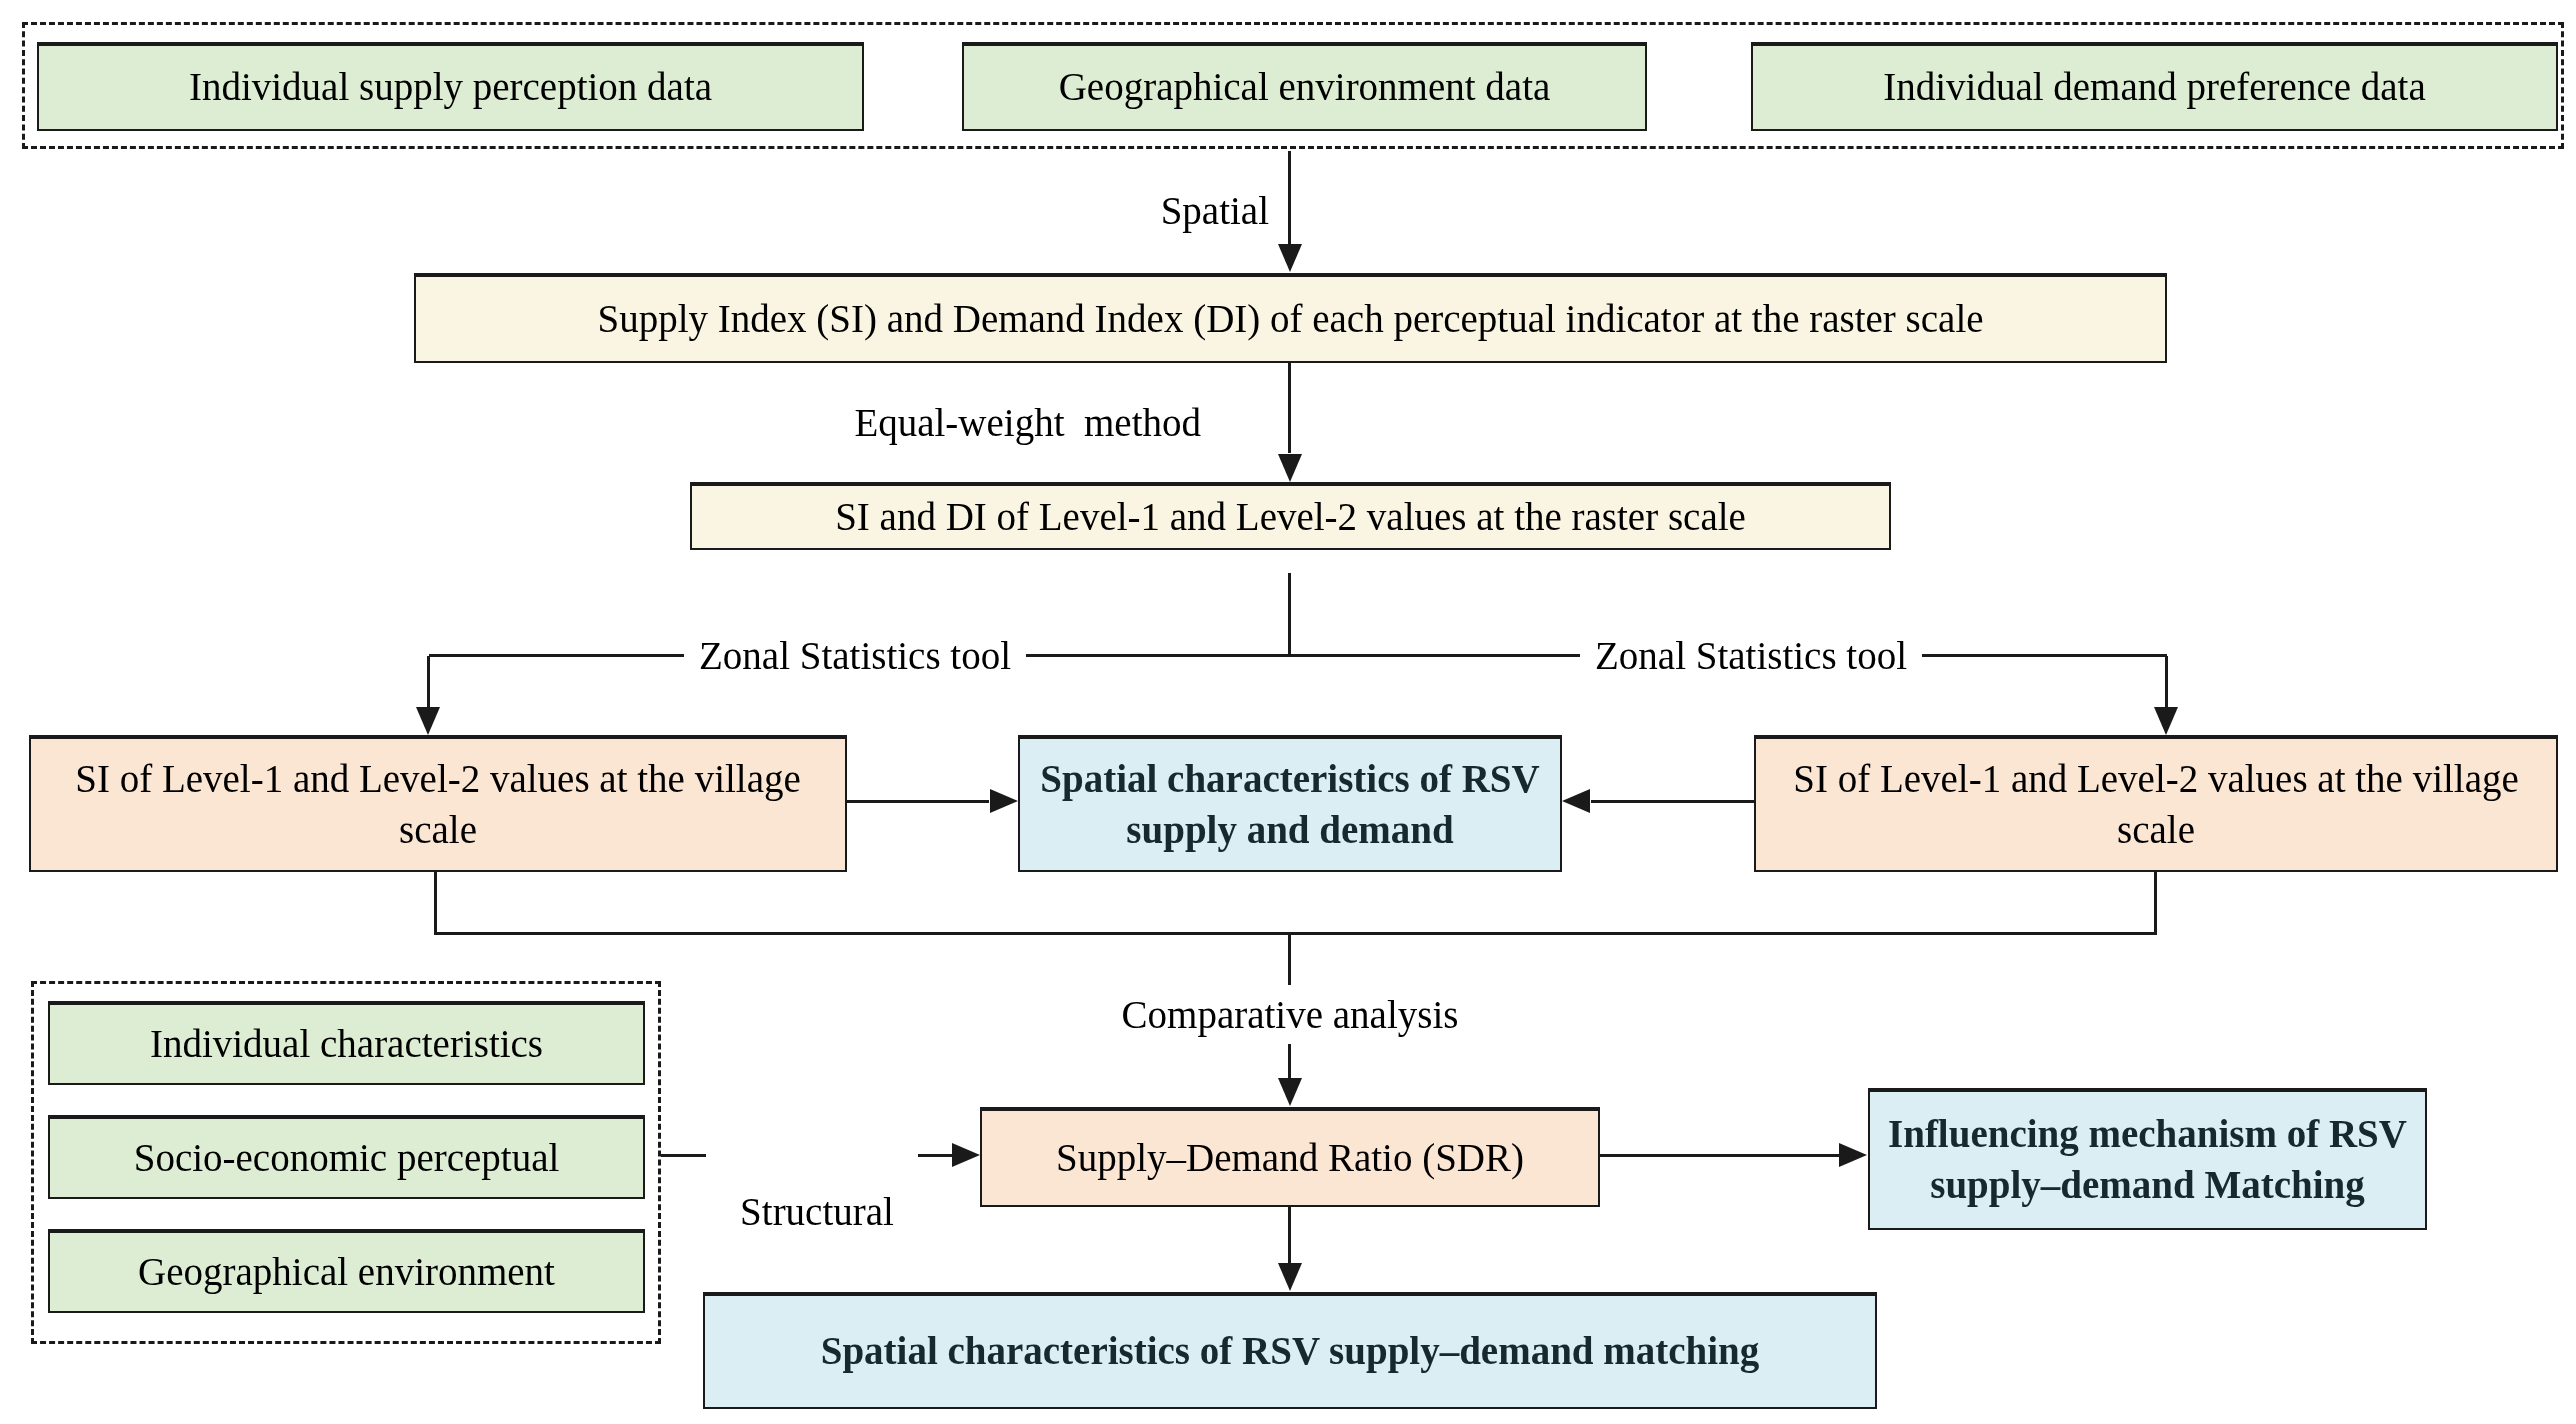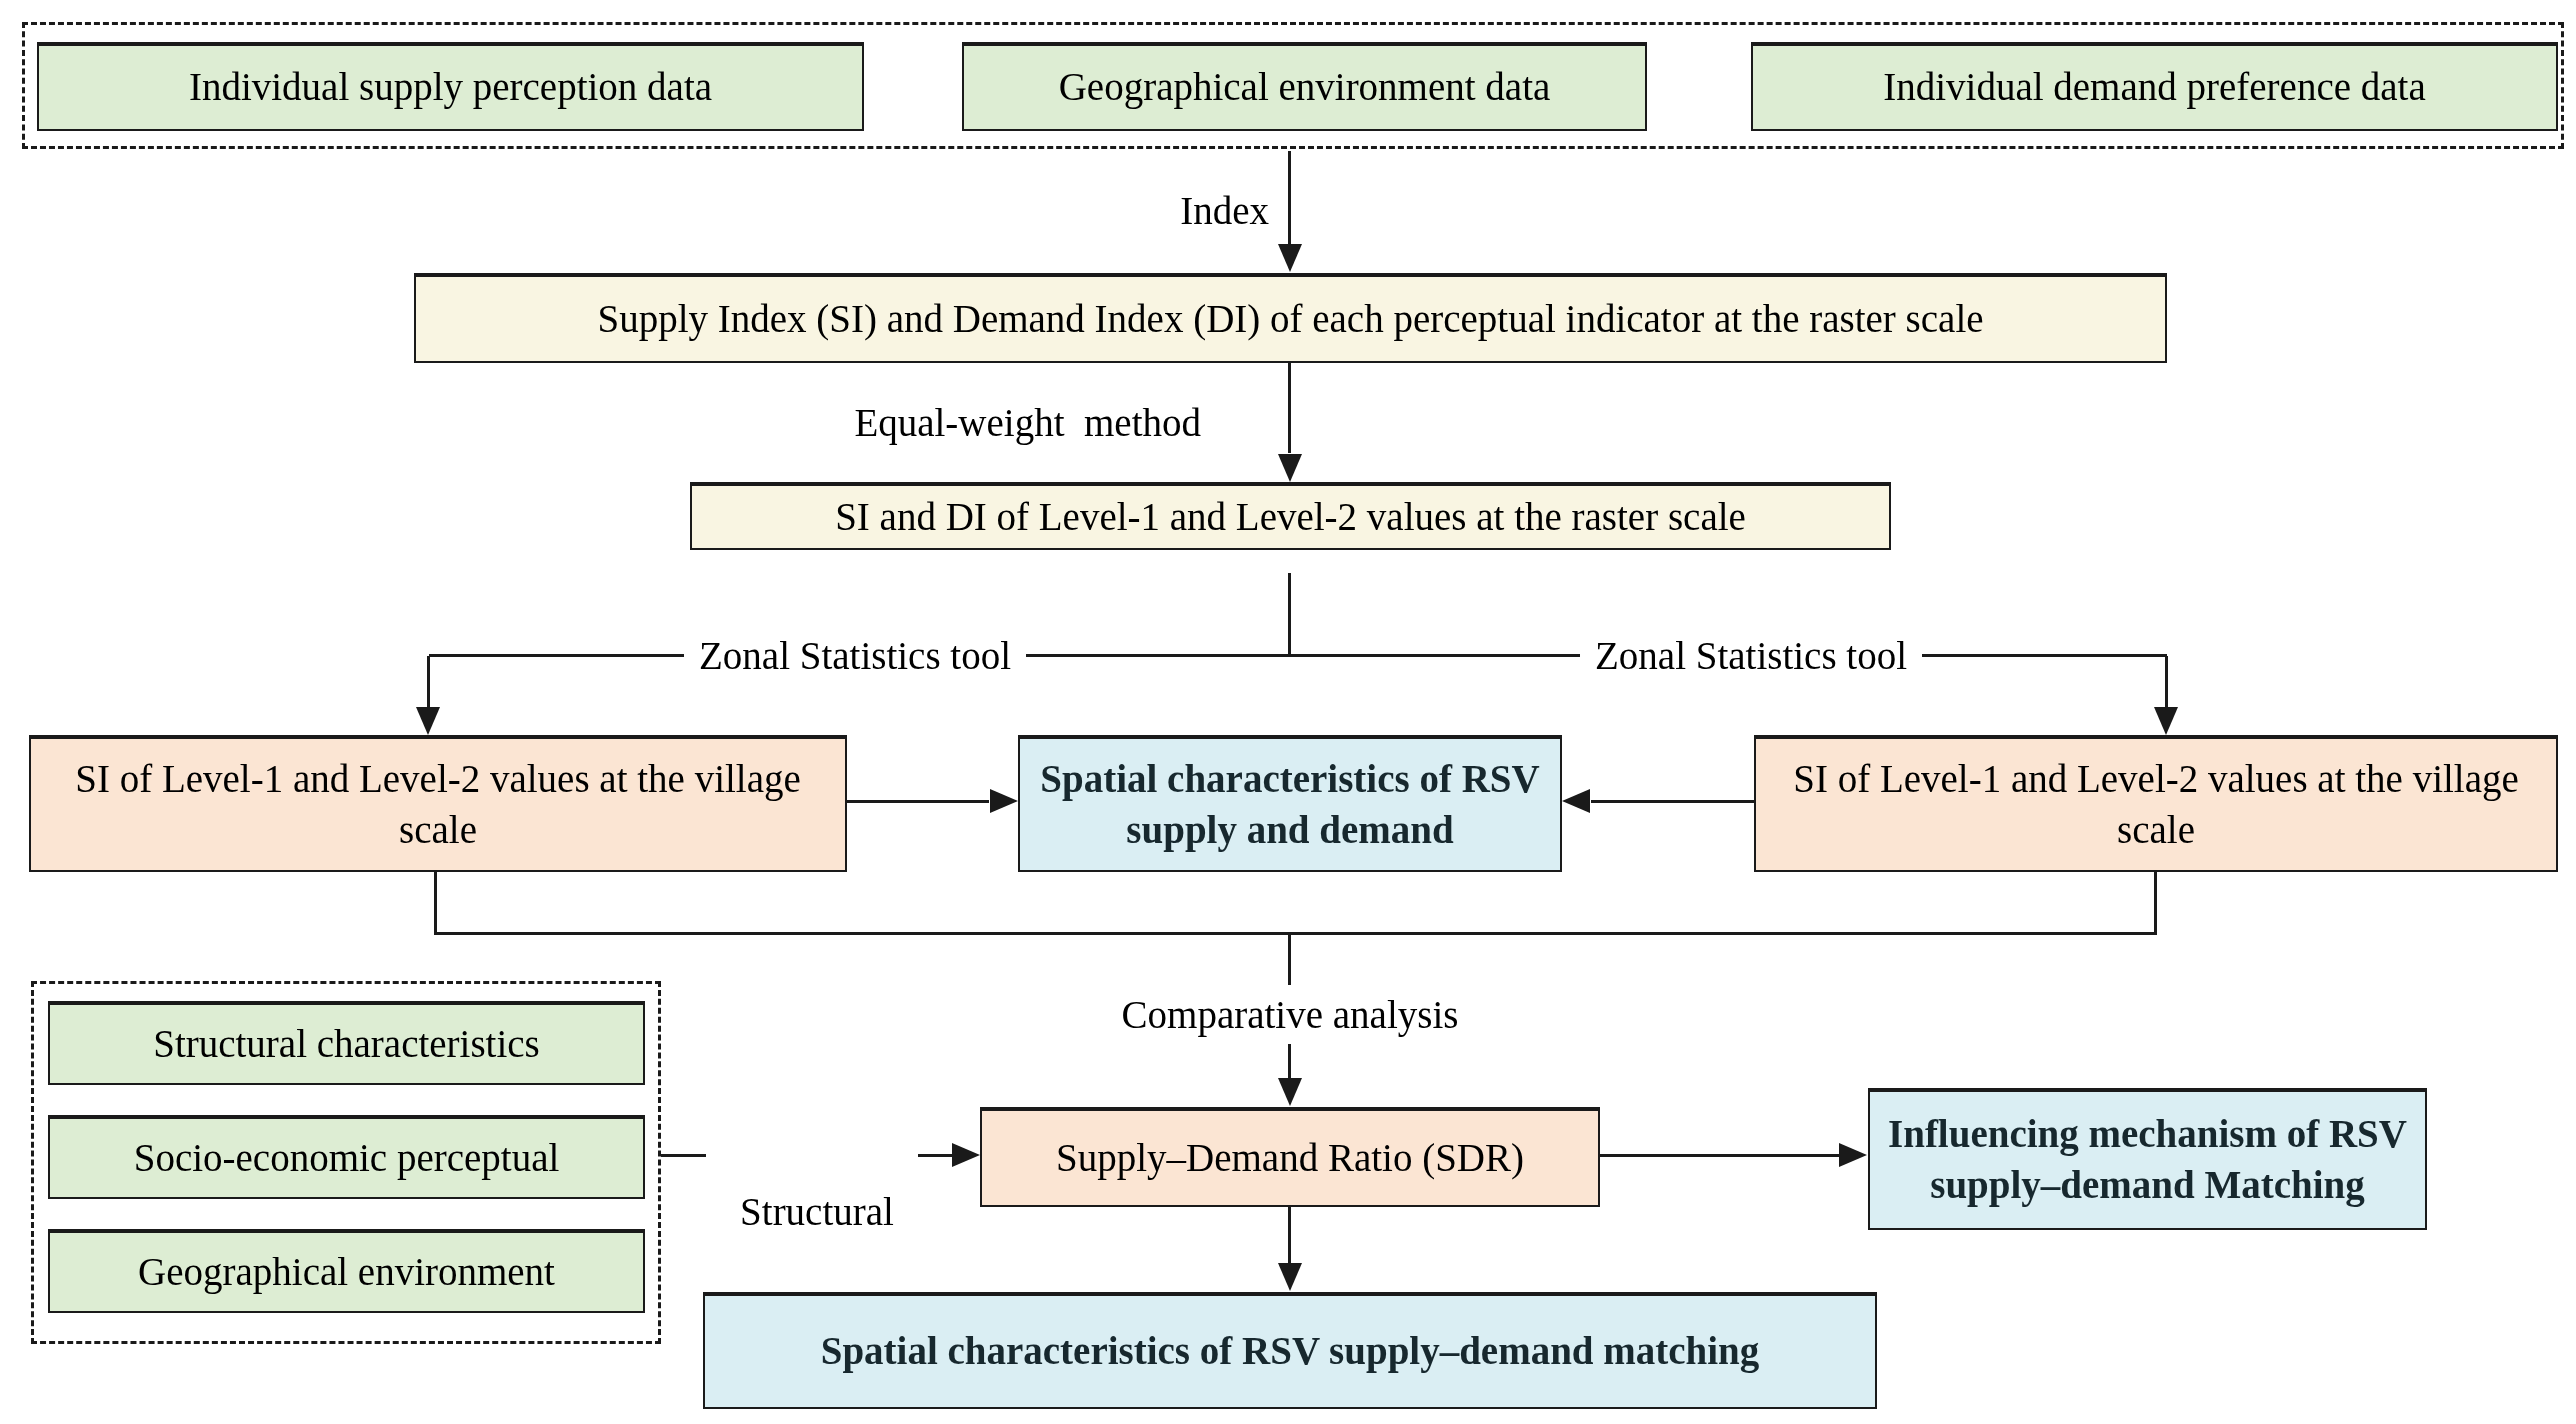--- a/index.html
+++ b/index.html
@@ -40,21 +40,21 @@
 </head>
 <body>
 
 <div id="canvas">
 
   <div class="dashed" style="left:22px;top:22px;width:2542px;height:127px"></div>
   <div class="box green" style="left:962px;top:42px;width:685px;height:89px">Geographical environment data</div>
   <div class="box green" style="left:37px;top:42px;width:827px;height:89px">Individual supply perception data</div>
   <div class="box green" style="left:1751px;top:42px;width:807px;height:89px">Individual demand preference data</div>
 
-  <div class="lbl rightal" style="left:1269px;top:186px">Index</div>
+  <div class="lbl rightal" style="left:1269px;top:186px">Spatial</div>
   <div class="vline" style="left:1288px;top:151px;height:94px"></div>
   <div class="ah down" style="left:1278px;top:244px"></div>
 
   <div class="box cream" style="left:414px;top:273px;width:1753px;height:90px">Supply Index (SI) and Demand Index (DI) of each perceptual indicator at the raster scale</div>
 
   <div class="lbl rightal" style="left:1201px;top:398px">Equal-weight  method</div>
   <div class="vline" style="left:1288px;top:363px;height:90px"></div>
   <div class="ah down" style="left:1278px;top:454px"></div>
 
   <div class="box cream" style="left:690px;top:482px;width:1201px;height:68px">SI and DI of Level-1 and Level-2 values at the raster scale</div>
@@ -78,21 +78,21 @@
   <div class="ah left" style="left:1562px;top:789px"></div>
 
   <div class="vline" style="left:434px;top:872px;height:63px"></div>
   <div class="vline" style="left:2154px;top:872px;height:63px"></div>
   <div class="hline" style="left:434px;top:932px;width:1723px"></div>
   <div class="vline" style="left:1288px;top:935px;height:143px"></div>
   <div class="lbl center online" style="left:1290px;top:985px">Comparative analysis</div>
   <div class="ah down" style="left:1278px;top:1078px"></div>
 
   <div class="dashed" style="left:31px;top:981px;width:630px;height:363px"></div>
-  <div class="box green" style="left:48px;top:1001px;width:597px;height:84px">Structural characteristics</div>
+  <div class="box green" style="left:48px;top:1001px;width:597px;height:84px">Individual characteristics</div>
   <div class="box green" style="left:48px;top:1115px;width:597px;height:84px">Socio-economic perceptual</div>
   <div class="box green" style="left:48px;top:1229px;width:597px;height:84px">Geographical environment</div>
 
   <div class="hline" style="left:661px;top:1154px;width:45px"></div>
   <div class="sem" style="left:817px;top:1077px">
     <div>Structural</div>
     <div>equation</div>
     
   </div>
   <div class="hline" style="left:918px;top:1154px;width:34px"></div>

